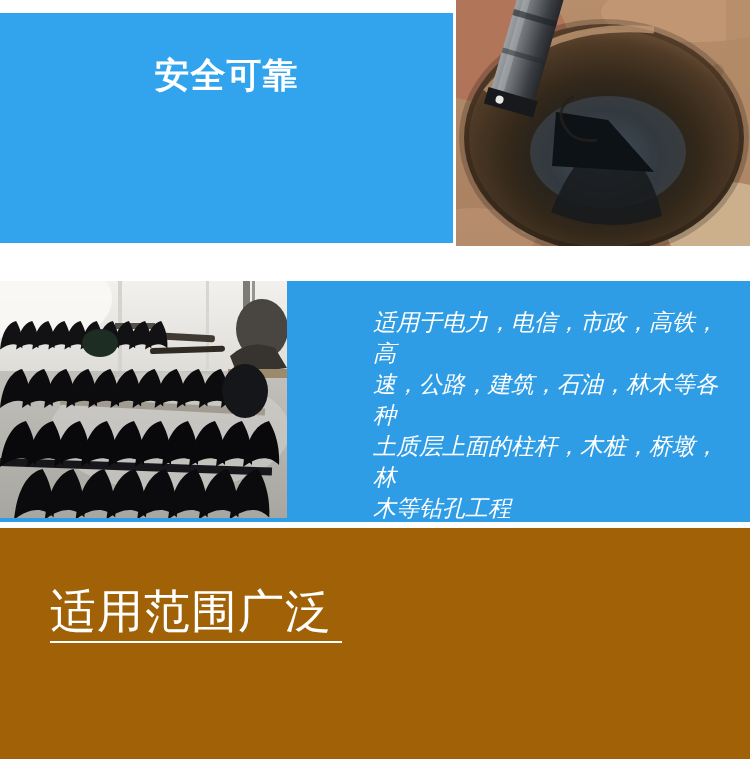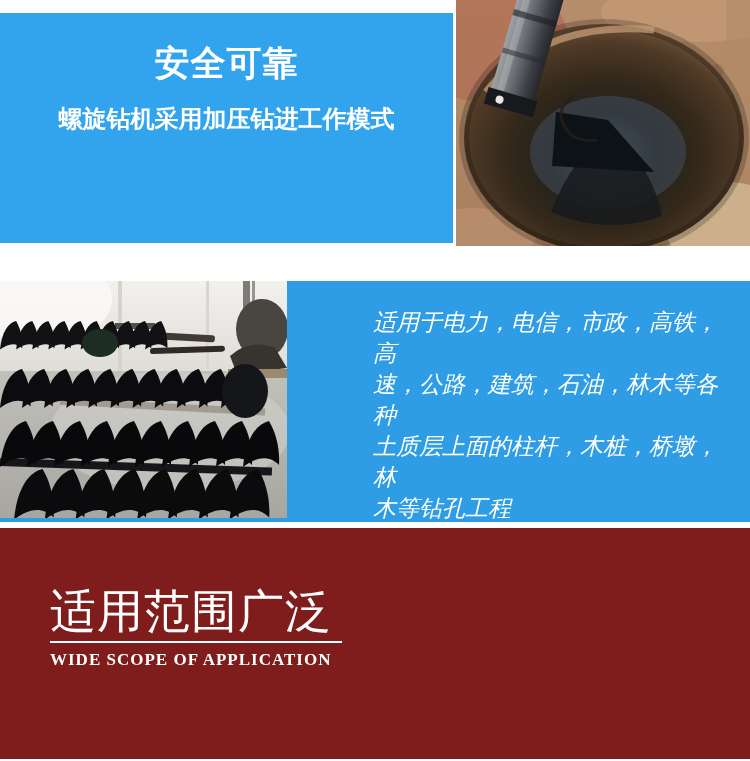--- a/index.html
+++ b/index.html
@@ -7,21 +7,21 @@
     position:relative;width:750px;height:761px;background:#ffffff;
     overflow:hidden;font-family:"Liberation Sans",sans-serif;
   }
   section{position:absolute;}
   
   .top-panel{
     position:absolute;left:0;top:13px;width:453px;height:230px;
     background:#32a4ee;color:#ffffff;text-align:center;
   }
   .top-panel h2{
-    margin:4px;padding-top:27px;font-size:35px;line-height:38px;
+    margin:16px;padding-top:27px;font-size:35px;line-height:38px;
     font-weight:700;letter-spacing:1px;
   }
   .top-panel p{
     margin:24px 0 0;font-size:24px;line-height:26px;font-weight:700;
   }
   .hole-photo{
     position:absolute;left:456px;top:0;width:294px;height:246px;overflow:hidden;
   }
   .hole-photo svg{display:block;}
   
@@ -40,41 +40,40 @@
     margin:37px 0 0;text-align:center;font-size:33px;line-height:34px;
     font-weight:700;letter-spacing:1px;
   }
   .middle-text p{
     margin:26px 10px 0 86px;font-size:23px;line-height:31px;
     font-weight:400;white-space:pre-line;font-style:italic;
   }
   
   .bottom-band{
     position:absolute;left:0;top:528px;width:750px;height:231px;
-    background:#7f1d1d;color:#ffffff;
+    background:#a16207;color:#ffffff;
   }
   .scope-block{position:absolute;left:50px;top:59px;}
   .scope-block h1{
     margin:0;font-size:46px;line-height:48px;font-weight:400;letter-spacing:1px;
   }
   .scope-underline{width:292px;height:2px;background:#ffffff;margin-top:6px;}
   .scope-en{
     font-family:"Liberation Serif",serif;font-weight:700;font-size:17px;
     letter-spacing:1px;margin-top:7px;white-space:nowrap;
   }
 </style>
 </head>
 <body>
 
 <div class="page">
 
   <section class="top-section" style="left:0;top:0;width:750px;height:246px;">
     <div class="top-panel">
       <h2>安全可靠</h2>
-      <p>螺旋钻机采用加压钻进工作模式</p>
     </div>
 
     <div class="hole-photo">
       <svg width="294" height="246" viewBox="0 0 294 246" xmlns="http://www.w3.org/2000/svg">
         <defs>
           <linearGradient id="dirtg" x1="0" y1="0" x2="0" y2="1">
             <stop offset="0" stop-color="#b78e6b"></stop>
               <stop offset="1" stop-color="#a87f60"></stop>
           </linearGradient>
           <radialGradient id="holeg" cx="0.5" cy="0.58" r="0.62">
@@ -223,17 +222,16 @@
 速，公路，建筑，石油，林木等各种
 土质层上面的柱杆，木桩，桥墩，林
 木等钻孔工程</p>
     </div>
   </section>
 
   <section class="bottom-band">
     <div class="scope-block">
       <h1>适用范围广泛</h1>
       <div class="scope-underline"></div>
-      <div class="scope-en">WIDE SCOPE OF APPLICATION</div>
     </div>
   </section>
 
 </div>
 
 </body></html>

